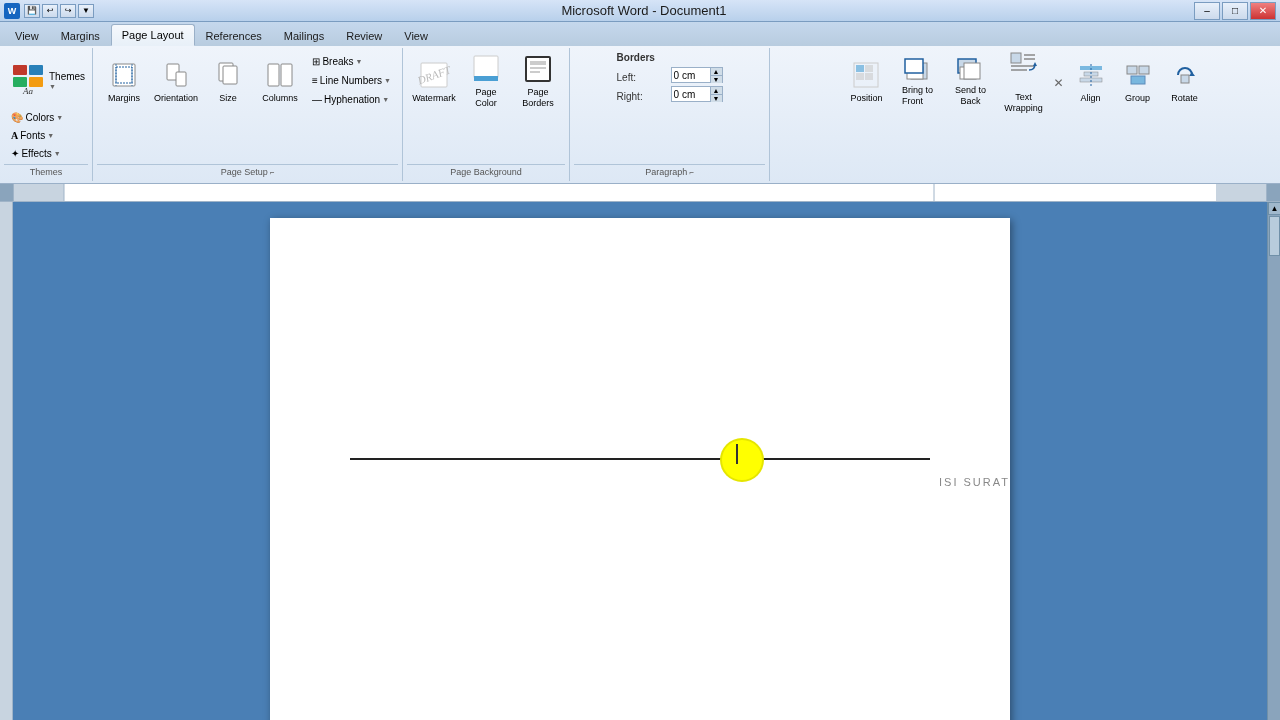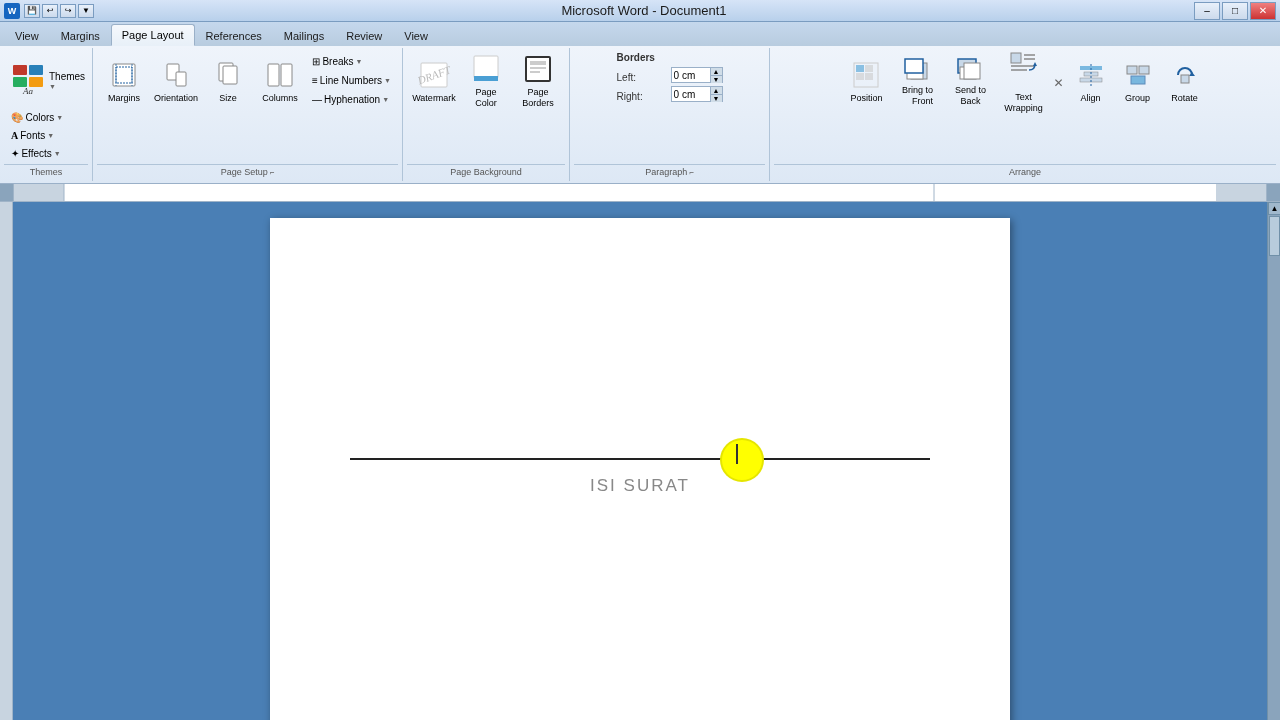--- a/index.html
+++ b/index.html
@@ -264,23 +264,23 @@
       height: 20px;
       background: #333;
       z-index: 11;
     }
 
     .isi-surat {
       position: absolute;
       top: 258px;
       left: 0;
       right: 0;
-      text-align: center;
+      text-align: right;
       color: #888;
-      font-size: 17px;
+      font-size: 11px;
       letter-spacing: 2px;
     }
 
     .right-scrollbar {
       width: 13px;
       background: #8aa4bc;
       border-left: 1px solid #7090a8;
       display: flex;
       flex-direction: column;
     }
@@ -526,21 +526,21 @@
         </div>
 
         <div class="ribbon-btn-large" style="width:52px;">
           <div class="btn-icon">
             <svg width="28" height="28" viewBox="0 0 28 28">
               <rect x="8" y="8" width="16" height="16" fill="#c8d8e8" stroke="#888" stroke-width="1"></rect>
               <rect x="4" y="12" width="16" height="12" fill="white" stroke="#888" stroke-width="1"></rect>
               <rect x="2" y="4" width="18" height="14" fill="white" stroke="#2060a0" stroke-width="1.5"></rect>
             </svg>
           </div>
-          <div class="btn-label" style="font-size:9px;text-align:right;line-height:1.2;">Bring to<br>Front</div>
+          <div class="btn-label" style="font-size:9px;text-align:left;line-height:1.2;">Bring to<br>Front</div>
         </div>
 
         <div class="ribbon-btn-large" style="width:52px;">
           <div class="btn-icon">
             <svg width="28" height="28" viewBox="0 0 28 28">
               <rect x="2" y="4" width="18" height="14" fill="#c8d8e8" stroke="#2060a0" stroke-width="1.5"></rect>
               <rect x="4" y="12" width="16" height="12" fill="white" stroke="#888" stroke-width="1"></rect>
               <rect x="8" y="8" width="16" height="16" fill="white" stroke="#888" stroke-width="1"></rect>
             </svg>
           </div>
@@ -594,23 +594,20 @@
             <svg width="26" height="26" viewBox="0 0 26 26">
               <path d="M6 13 A7 7 0 0 1 20 13" stroke="#2060a0" fill="none" stroke-width="2"></path>
               <polygon points="20,10 23,14 17,14" fill="#2060a0"></polygon>
               <rect x="9" y="13" width="8" height="8" fill="#c8d8e8" stroke="#888" stroke-width="1"></rect>
             </svg>
           </div>
           <div class="btn-label">Rotate</div>
         </div>
       </div>
     </div>
-    <div class="ribbon-group-label">
-      <span>Arrange</span>
-    </div>
   </div>
 </div>
 
 <div class="ruler-area">
   <div class="ruler-side"></div>
   <div class="ruler-main">
     <div class="ruler-grey-left"></div>
     <div class="ruler-grey-right"></div>
     <svg width="100%" height="18" style="position:absolute;top:0;left:0;">
 

